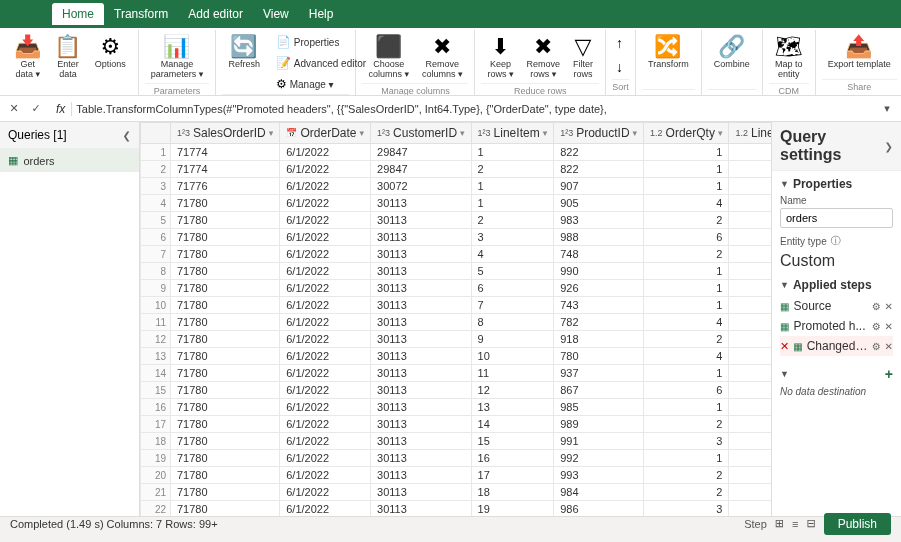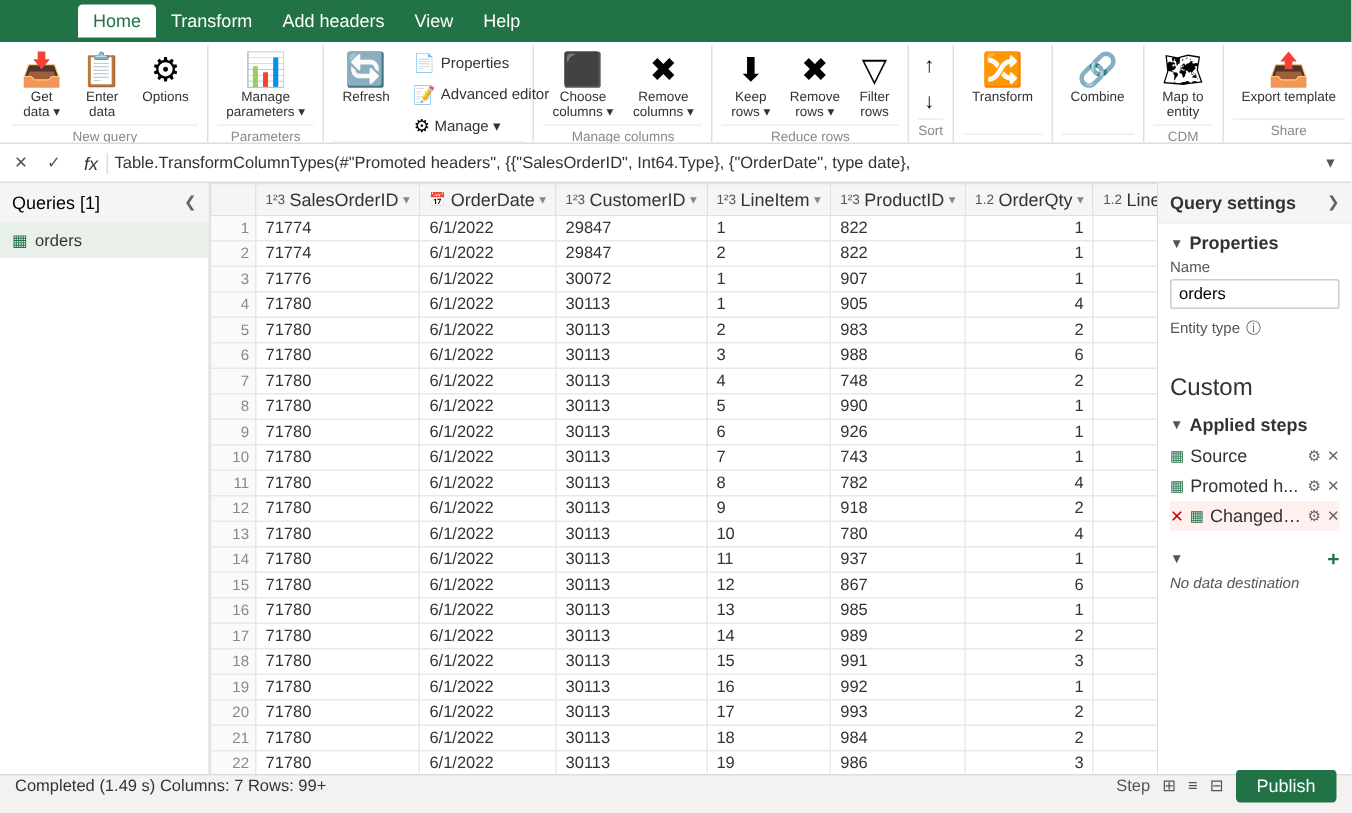--- a/index.html
+++ b/index.html
@@ -38,30 +38,30 @@
     .data-grid { border-collapse: collapse; width: max-content; }
     .data-grid th { background: #f5f5f5; border: 1px solid #e0e0e0; padding: 3px 6px; font-size: 11px; font-weight: 500; color: #333; white-space: nowrap; position: sticky; top: 0; z-index: 1; cursor: pointer; }
     .data-grid th .col-header { display: flex; align-items: center; gap: 3px; }
     .data-grid td { border: 1px solid #e8e8e8; padding: 2px 6px; font-size: 11px; color: #333; white-space: nowrap; }
     .data-grid td.row-num { color: #888; font-size: 10px; text-align: right; padding: 2px 4px; background: #fafafa; }
     .row-num-header { background: #f5f5f5; border: 1px solid #e0e0e0; width: 30px; position: sticky; top: 0; z-index: 1; }
 
     
     .right-panel { width: 130px; background: white; border-left: 1px solid #ddd; display: flex; flex-direction: column; overflow: hidden; }
     .right-panel-header { display: flex; align-items: center; justify-content: space-between; padding: 6px 8px; border-bottom: 1px solid #eee; background: #f5f5f5; }
-    .right-panel-title { font-size: 12px; font-weight: 600; color: #333; }
+    .right-panel-title { font-size: 16px; font-weight: 600; color: #333; }
     .right-panel-chevron { font-size: 10px; color: #666; cursor: pointer; }
     .right-panel-content { padding: 6px 8px; flex: 1; overflow-y: auto; }
     .section-title { display: flex; align-items: center; gap: 4px; font-size: 11px; font-weight: 600; color: #333; margin-bottom: 4px; cursor: pointer; }
     .section-chevron { font-size: 9px; color: #555; }
     .form-label { font-size: 10px; color: #555; margin-bottom: 2px; }
     .form-input { width: 100%; border: 1px solid #ccc; border-radius: 2px; padding: 3px 5px; font-size: 11px; margin-bottom: 6px; }
     .info-label { font-size: 10px; color: #555; }
     .info-value { font-size: 16px; color: #333; }
-    .entity-type-row { display: flex; align-items: center; gap: 4px; margin-bottom: 24px; }
+    .entity-type-row { display: flex; align-items: center; gap: 4px; margin-bottom: 4px; }
     .applied-steps-list { list-style: none; }
     .applied-steps-list li { display: flex; align-items: center; gap: 4px; padding: 3px 0; font-size: 11px; color: #333; }
     .step-icon { font-size: 10px; color: #217346; }
     .step-label { flex: 1; overflow: hidden; text-overflow: ellipsis; white-space: nowrap; }
     .step-action-btn { font-size: 10px; color: #666; cursor: pointer; }
     .data-dest-header { display: flex; align-items: center; justify-content: space-between; margin-bottom: 4px; }
     .data-dest-add { color: #217346; cursor: pointer; font-size: 14px; font-weight: bold; }
     .data-dest-value { font-size: 10px; color: #555; font-style: italic; }
 
     
@@ -79,21 +79,21 @@
     .ribbon-small-btn-group { display: flex; flex-direction: column; gap: 1px; }
     .ribbon-small-btn { display: flex; align-items: center; padding: 2px 4px; cursor: pointer; border-radius: 2px; border: 1px solid transparent; gap: 3px; min-height: 19px; }
     .ribbon-small-label { font-size: 10px; color: #333; white-space: nowrap; }
   </style>
 </head>
 <body>
 
 <div class="top-nav">
   <span class="top-nav-item active">Home</span>
   <span class="top-nav-item">Transform</span>
-  <span class="top-nav-item">Add headers</span>
+  <span class="top-nav-item">Add editor</span>
   <span class="top-nav-item">View</span>
   <span class="top-nav-item">Help</span>
 </div>
 
 <div class="ribbon" style="gap:0; padding:2px 2px 0; overflow:hidden; max-height:68px;">
 
   <div class="ribbon-section">
     <div class="ribbon-section-buttons">
       <div class="ribbon-big-btn">
         <div class="ribbon-big-icon">📥</div>
@@ -101,21 +101,20 @@
       </div>
       <div class="ribbon-big-btn">
         <div class="ribbon-big-icon">📋</div>
         <div class="ribbon-big-label">Enter<br>data</div>
       </div>
       <div class="ribbon-big-btn">
         <div class="ribbon-big-icon">⚙</div>
         <div class="ribbon-big-label">Options</div>
       </div>
     </div>
-    <div class="ribbon-section-label">New query</div>
   </div>
 
   <div class="ribbon-section">
     <div class="ribbon-section-buttons">
       <div class="ribbon-big-btn">
         <div class="ribbon-big-icon">📊</div>
         <div class="ribbon-big-label">Manage<br>parameters ▾</div>
       </div>
     </div>
     <div class="ribbon-section-label">Parameters</div>

